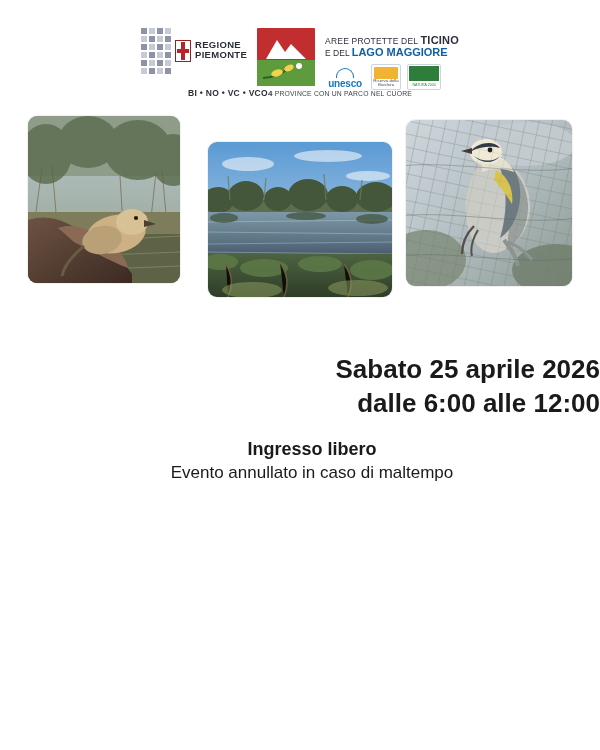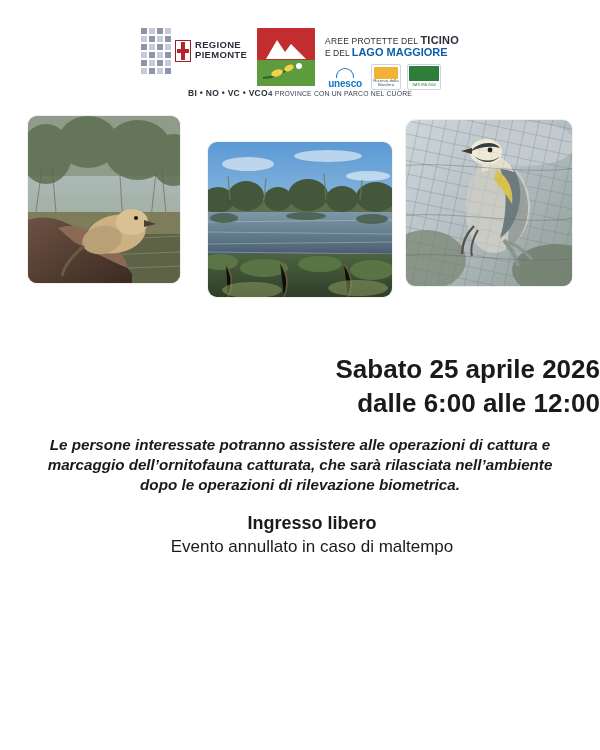--- a/index.html
+++ b/index.html
@@ -553,20 +553,19 @@
         </g>
       </svg>
     </div>
   </div>
 
   <div class="date-block">
     <div>Sabato 25 aprile 2026</div>
     <div>dalle 6:00 alle 12:00</div>
   </div>
 
-  <div class="description">Le persone interessate potranno assistere alle operazioni di cattura e marcaggio dell’ornitofauna catturata, che sarà rilasciata nell’ambiente dopo le operazioni di rilevazione biometrica.</div>
 
   <div class="footer">
     <div class="free">Ingresso libero</div>
     <div class="cancel">Evento annullato in caso di maltempo</div>
   </div>
 
 </div>
 
 </body></html>

